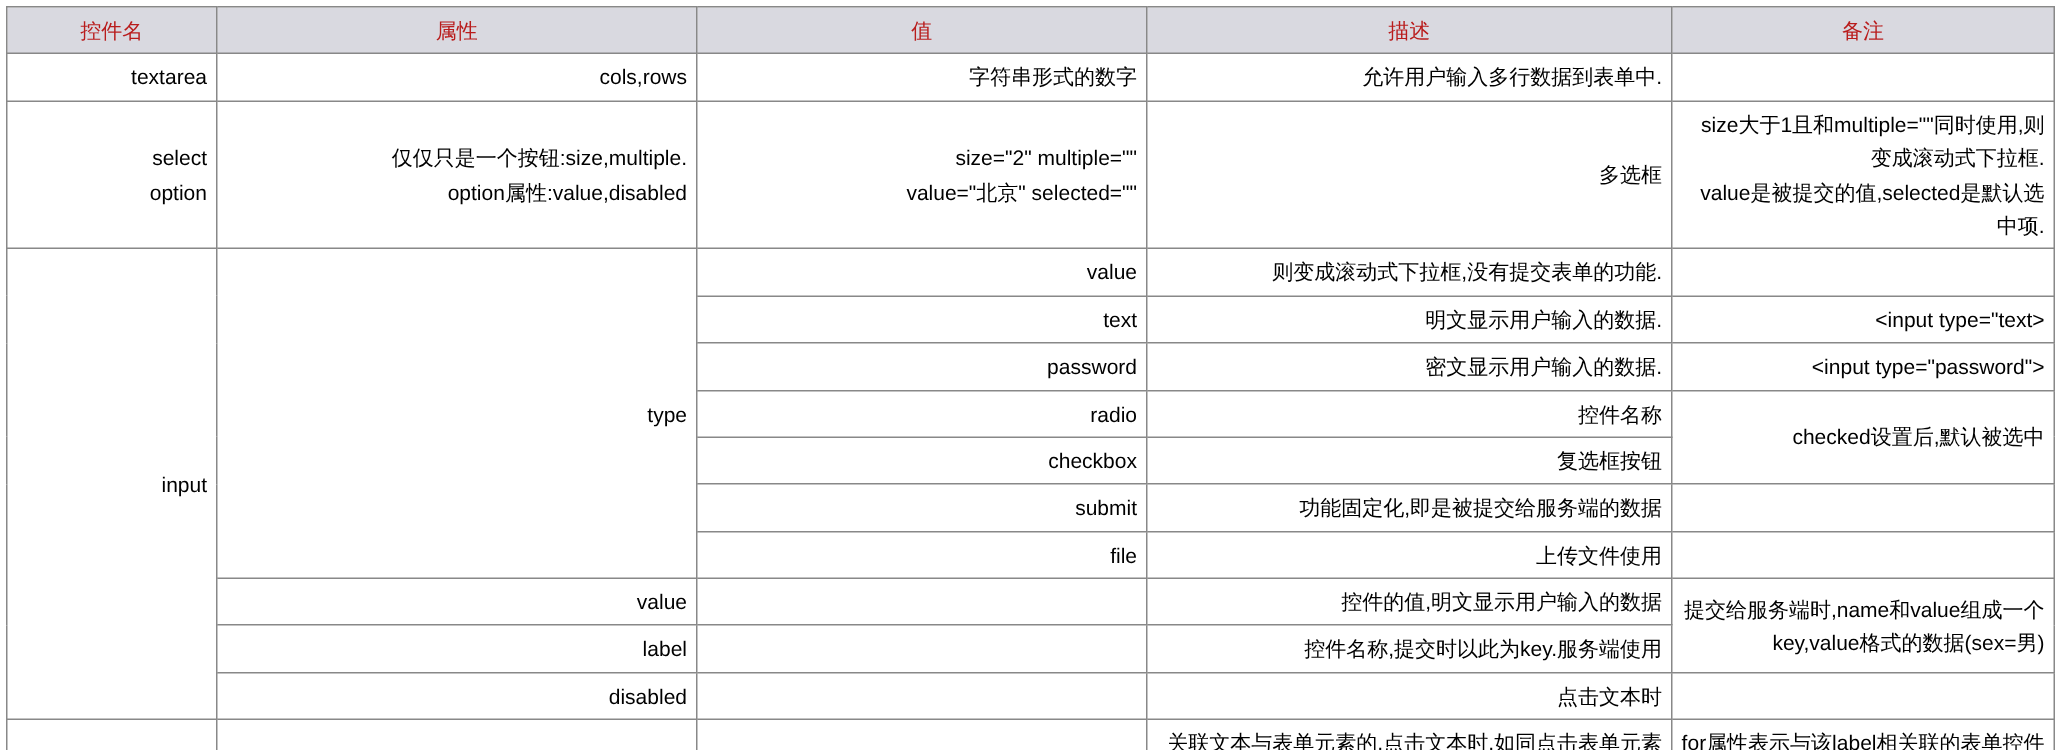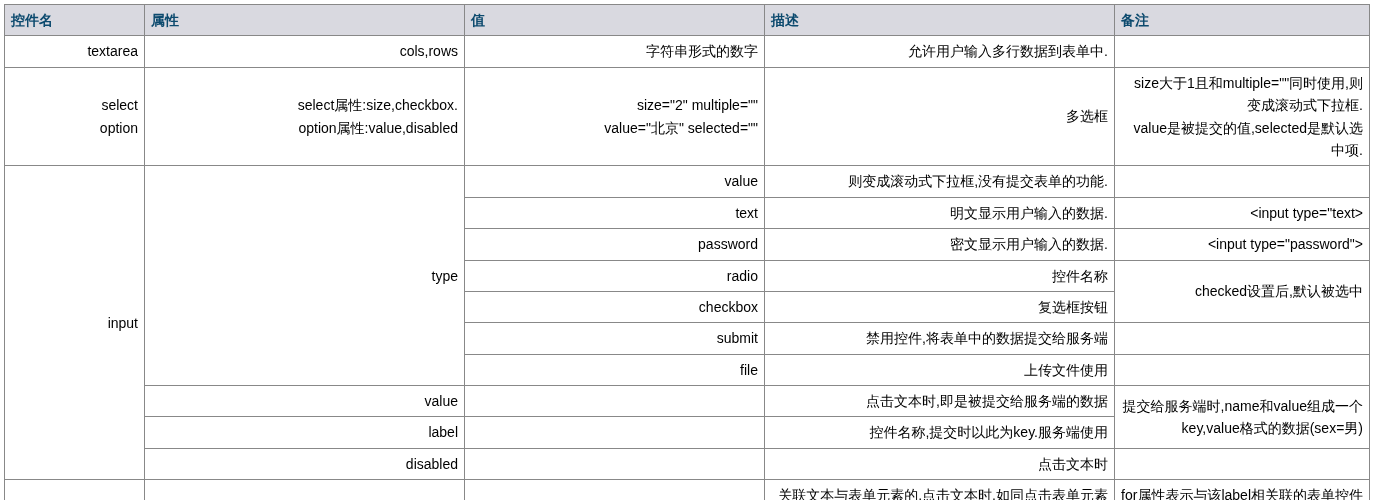--- a/index.html
+++ b/index.html
@@ -16,23 +16,23 @@
     }
     th, td {
       border: 1px solid #888;
       padding: 4px 6px;
       vertical-align: middle;
       text-align: left;
       line-height: 1.6;
     }
     th {
       background: #d9d9e0;
-      color: #0c4a6e;
-      font-weight: bold;
-      text-align: left;
+      color: #b91c1c;
+      font-weight: normal;
+      text-align: center;
     }
     .col-name { width: 140px; }
     .col-attr { width: 320px; }
     .col-value { width: 300px; }
     .col-desc { width: 350px; }
     .col-note { width: 255px; }
     .center { text-align: right; }
     .left { text-align: right; }
   </style>
 </head>
@@ -62,21 +62,21 @@
       <td class="center">cols,rows</td>
       <td class="left">字符串形式的数字</td>
       <td class="left">允许用户输入多行数据到表单中.</td>
       <td class="left"></td>
     </tr>
 
     <tr>
       <td class="left" style="white-space:pre-line;">select
 option</td>
       <td class="center">
-        <div>select属性:size,checkbox.</div>
+        <div>仅仅只是一个按钮:size,multiple.</div>
         <div>option属性:value,disabled</div>
       </td>
       <td class="left">
         <div>size="2" multiple=""</div>
         <div>value="北京" selected=""</div>
       </td>
       <td class="left">多选框</td>
       <td class="left" style="white-space:pre-line;">size大于1且和multiple=""同时使用,则变成滚动式下拉框.
 value是被提交的值,selected是默认选中项.</td>
     </tr>
@@ -102,32 +102,32 @@
       <td class="left">radio</td>
       <td class="left">控件名称</td>
       <td class="center" rowspan="2">checked设置后,默认被选中</td>
     </tr>
     <tr>
       <td class="left">checkbox</td>
       <td class="left">复选框按钮</td>
     </tr>
     <tr>
       <td class="left">submit</td>
-      <td class="left">禁用控件,将表单中的数据提交给服务端</td>
+      <td class="left">功能固定化,即是被提交给服务端的数据</td>
       <td class="left"></td>
     </tr>
     <tr>
       <td class="left">file</td>
       <td class="left">上传文件使用</td>
       <td class="left"></td>
     </tr>
     <tr>
       <td class="center">value</td>
       <td class="left"></td>
-      <td class="left">点击文本时,即是被提交给服务端的数据</td>
+      <td class="left">控件的值,明文显示用户输入的数据</td>
       <td class="center" rowspan="2">提交给服务端时,name和value组成一个key,value格式的数据(sex=男)</td>
     </tr>
     <tr>
       <td class="center">label</td>
       <td class="left"></td>
       <td class="left">控件名称,提交时以此为key.服务端使用</td>
     </tr>
     <tr>
       <td class="center">disabled</td>
       <td class="left"></td>

